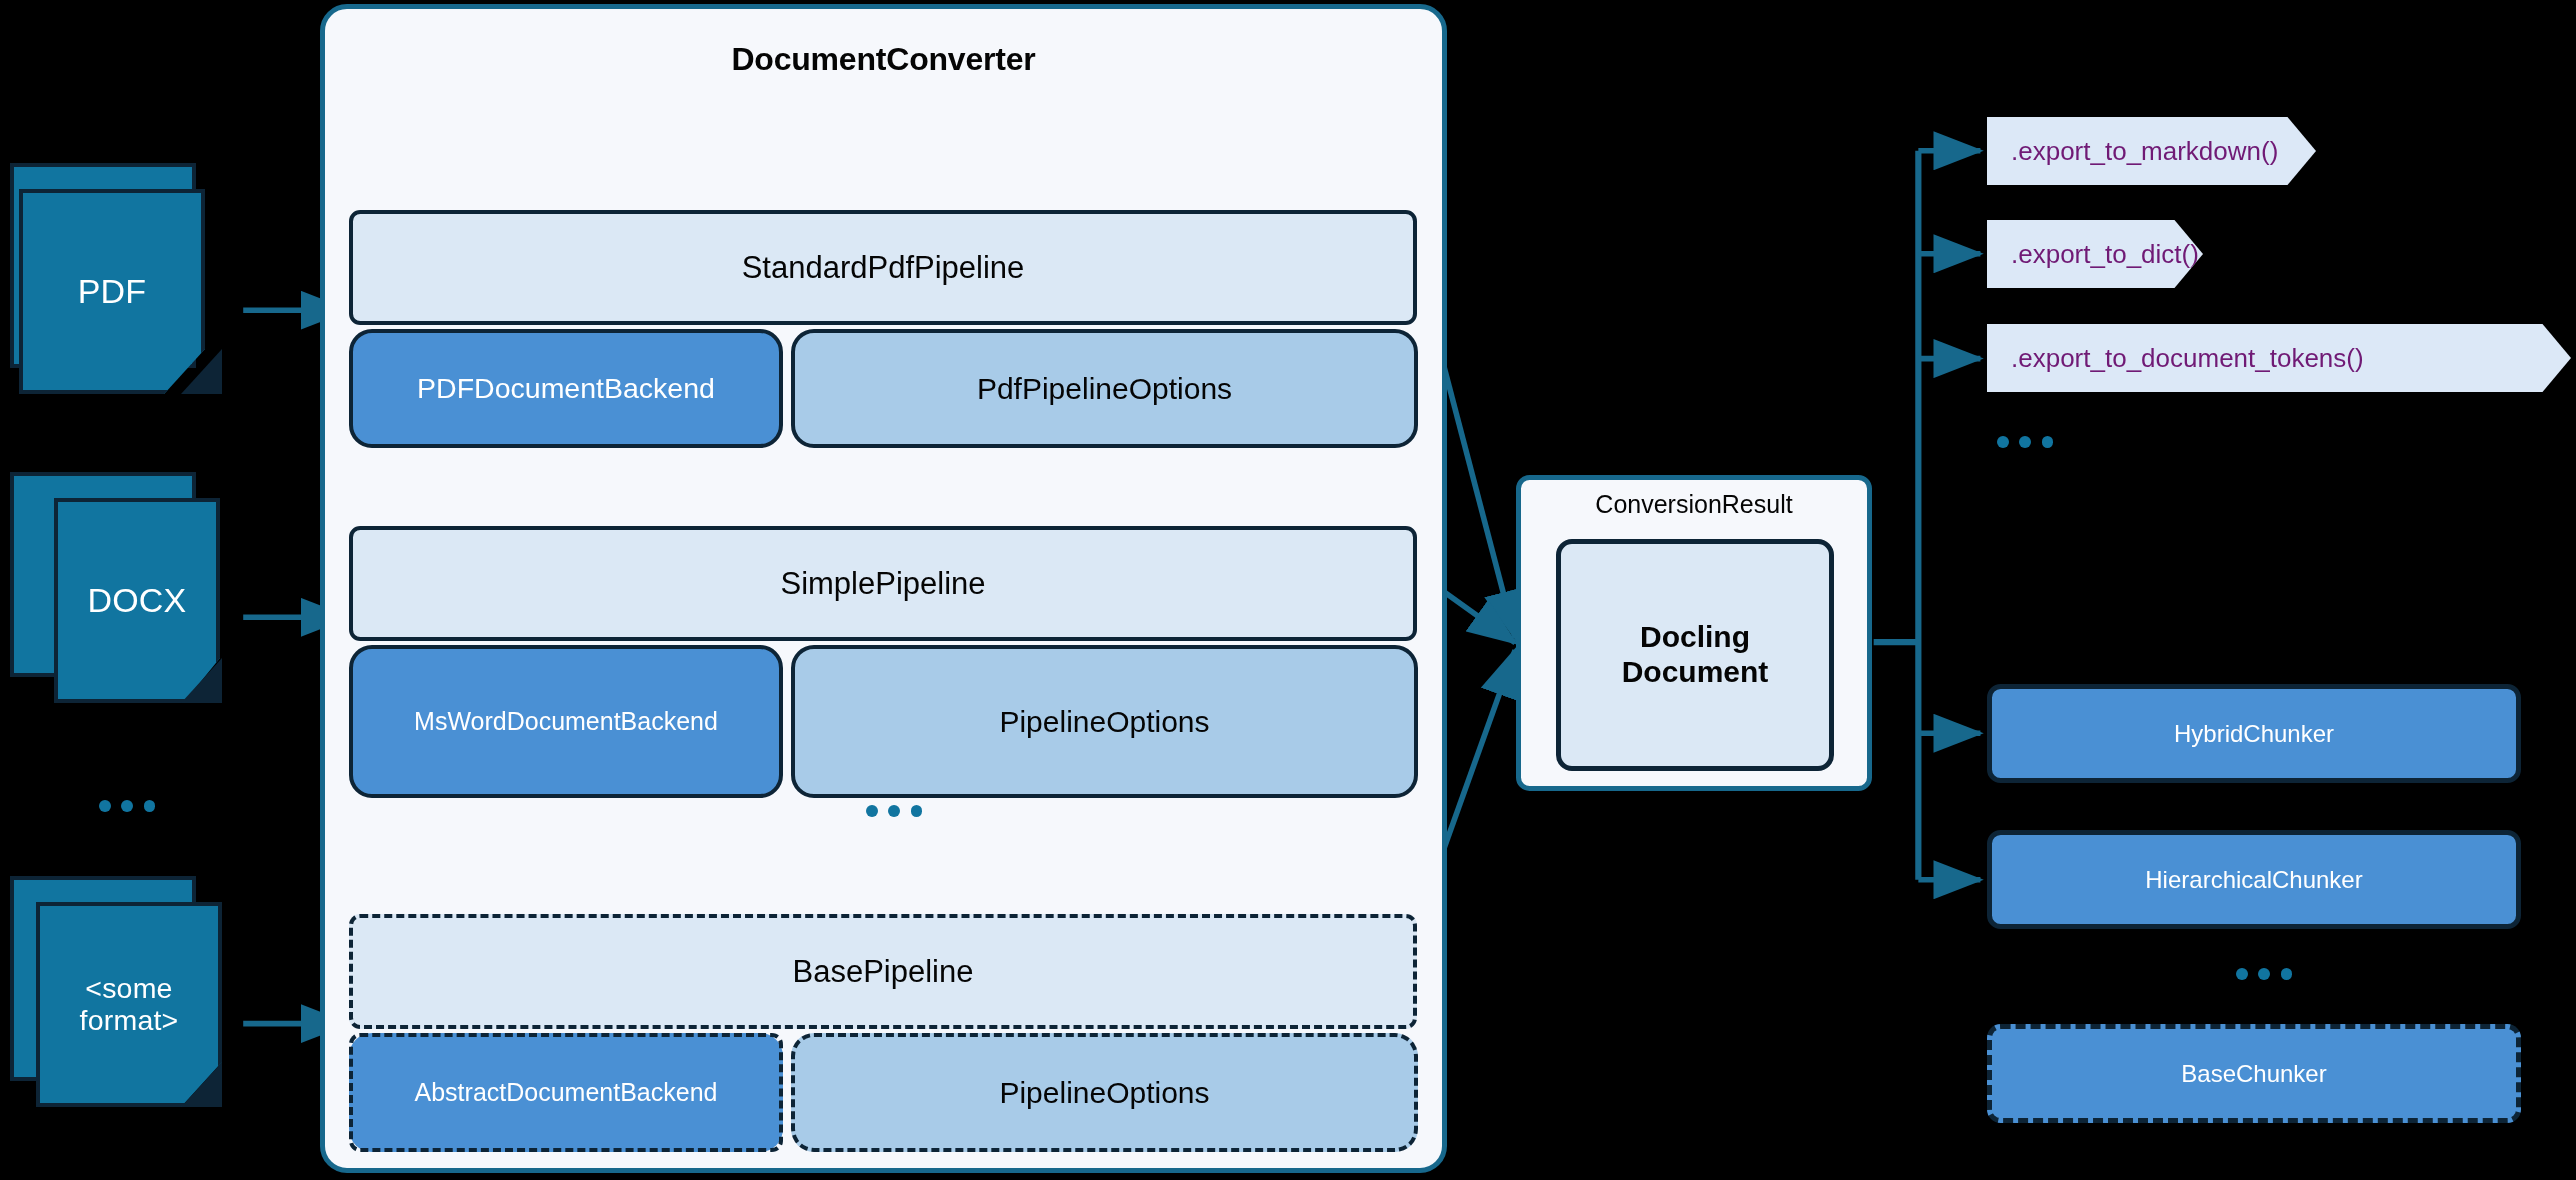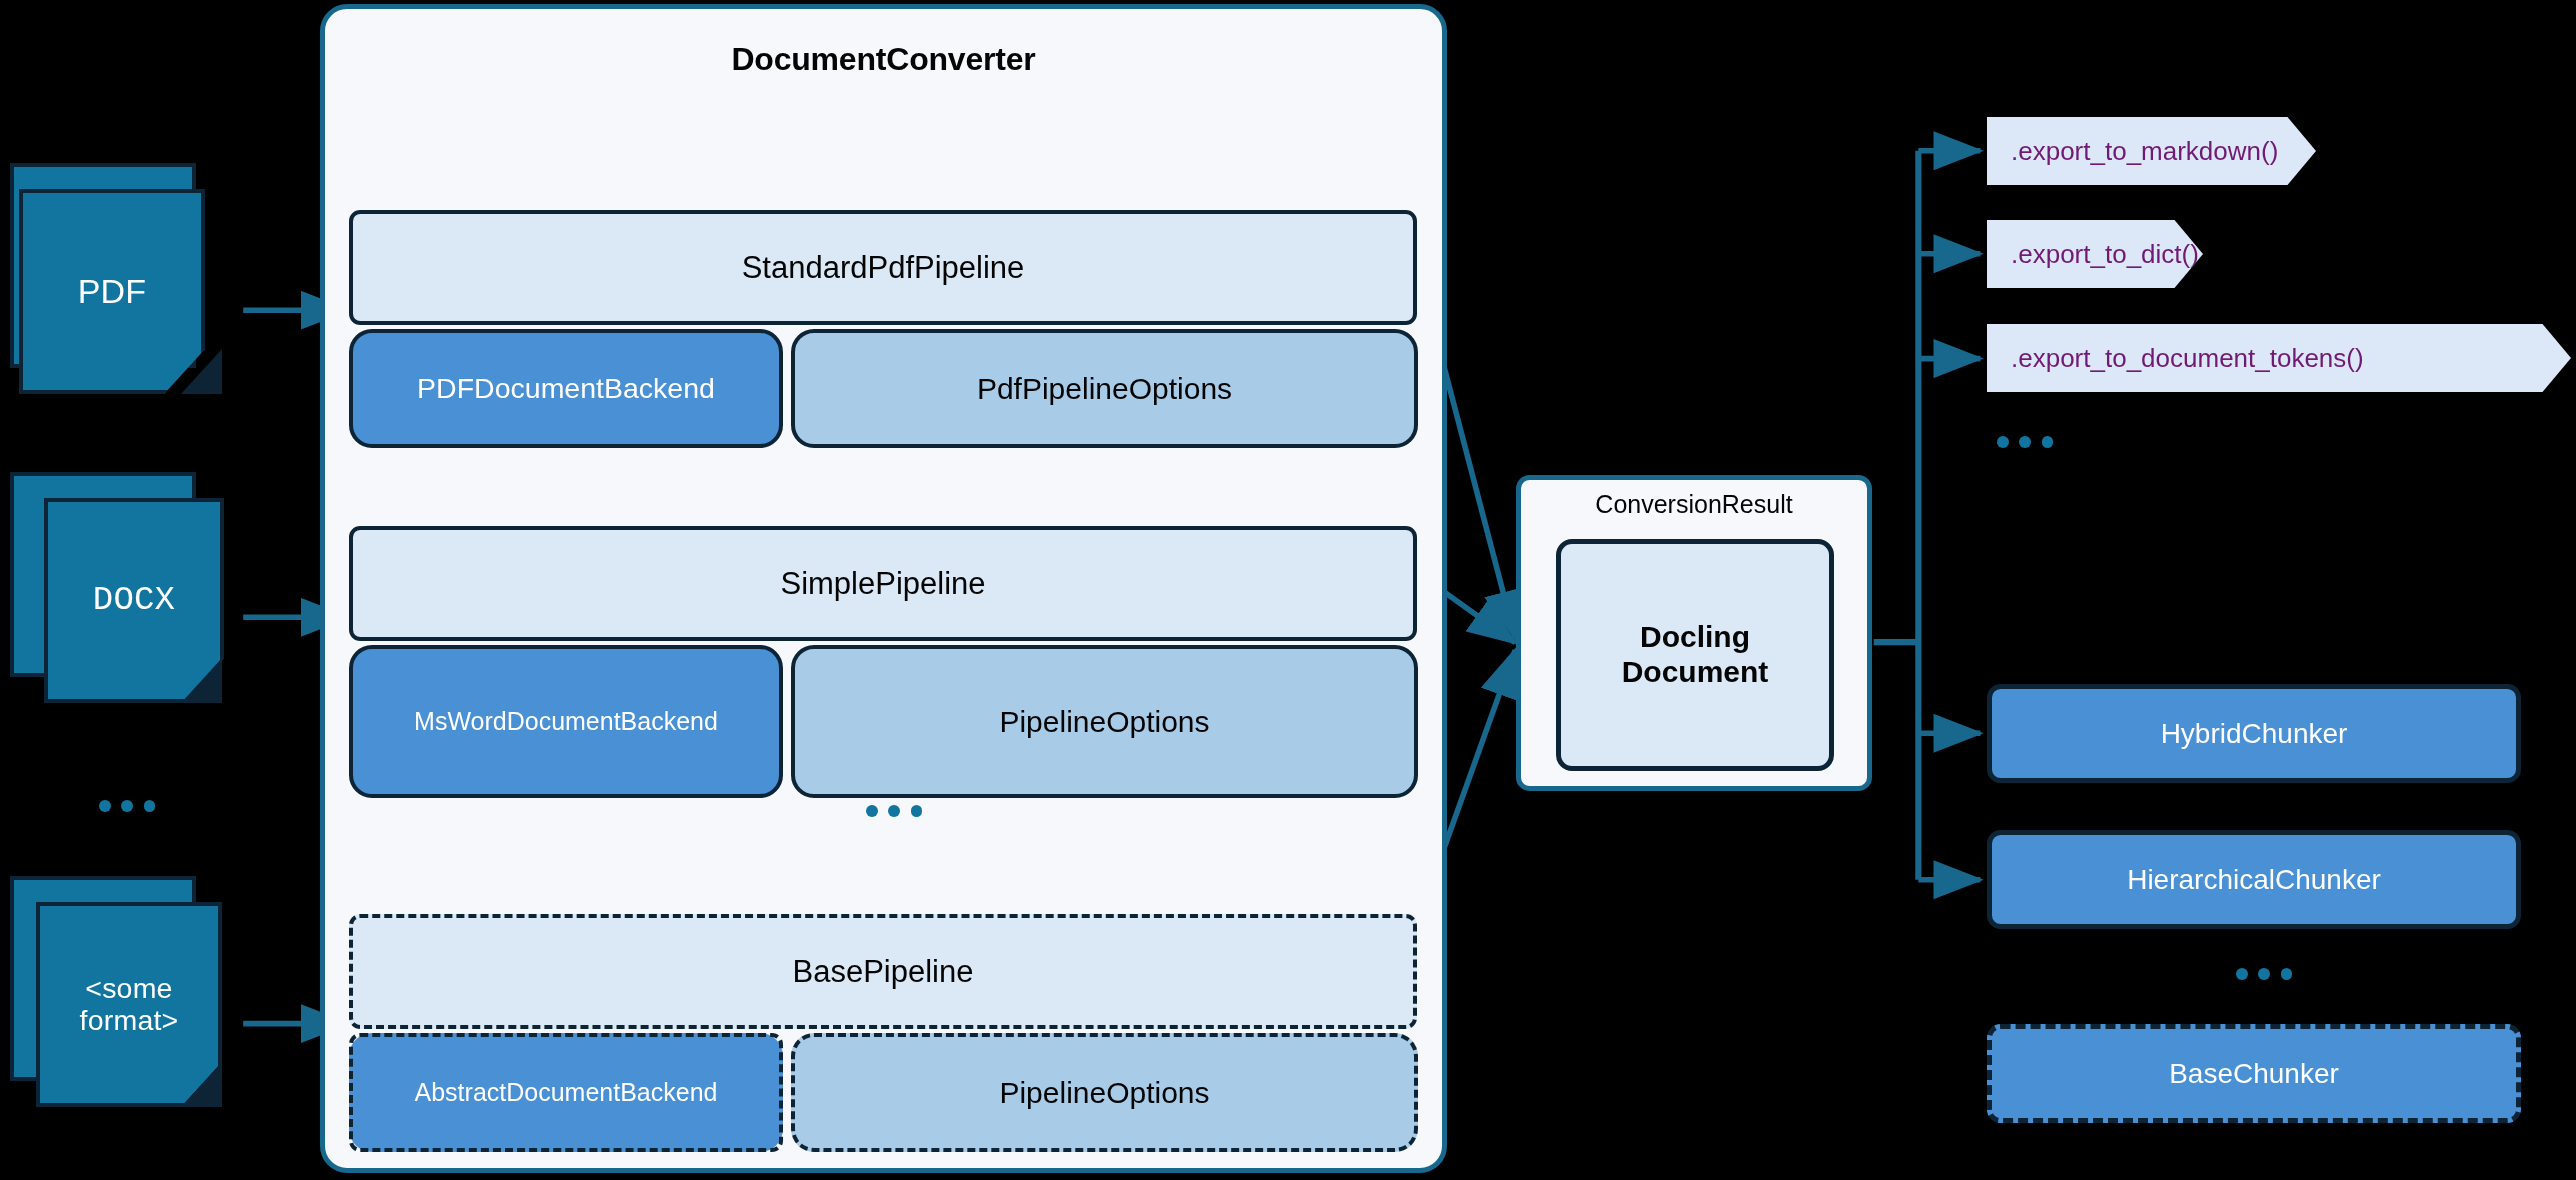--- a/index.html
+++ b/index.html
@@ -200,21 +200,21 @@
   .chunker-box {
     position: absolute;
     background: #4a90d4;
     border: 5px solid #0d2436;
     border-radius: 13.6px;
     box-sizing: border-box;
     display: flex;
     align-items: center;
     justify-content: center;
     color: #ffffff;
-    font-size: 28px;
+    font-size: 24px;
   }
   .chunker-box.dashed {
     border-style: dashed;
   }
 </style>
 </head>
 <body>
 
 <div id="stage">
 
@@ -252,22 +252,22 @@
     <div class="sheet-front" style="left:9px; top:26px; width:186px; height:205px;
                 clip-path: polygon(0 0, 100% 0, 100% 78%, 78% 100%, 0 100%);">
       <span class="doc-label">PDF</span>
     </div>
     <div class="fold" style="left:171px; top:186px; border-left:41px solid transparent;
                 border-bottom:45px solid #0d2436;"></div>
   </div>
 
   <div class="doc-icon" style="left:10px; top:472px; width:233px; height:247px;">
     <div class="sheet-back" style="left:0; top:0; width:186px; height:205px;"></div>
-    <div class="sheet-front" style="left:34px; top:26px; width:180px; height:205px;
-                clip-path: polygon(0 0, 100% 0, 100% 78%, 78% 100%, 0 100%); font-family: Liberation Mono, monospace;">
+    <div class="sheet-front" style="left:44px; top:26px; width:166px; height:205px;
+                clip-path: polygon(0 0, 100% 0, 100% 78%, 78% 100%, 0 100%);">
       <span class="doc-label">DOCX</span>
     </div>
     <div class="fold" style="left:171px; top:186px; border-left:41px solid transparent;
                 border-bottom:45px solid #0d2436;"></div>
   </div>
 
   <div class="ellipsis" style="left:99px; top:800px;">
     <span></span>
     <span></span>
     <span></span>

